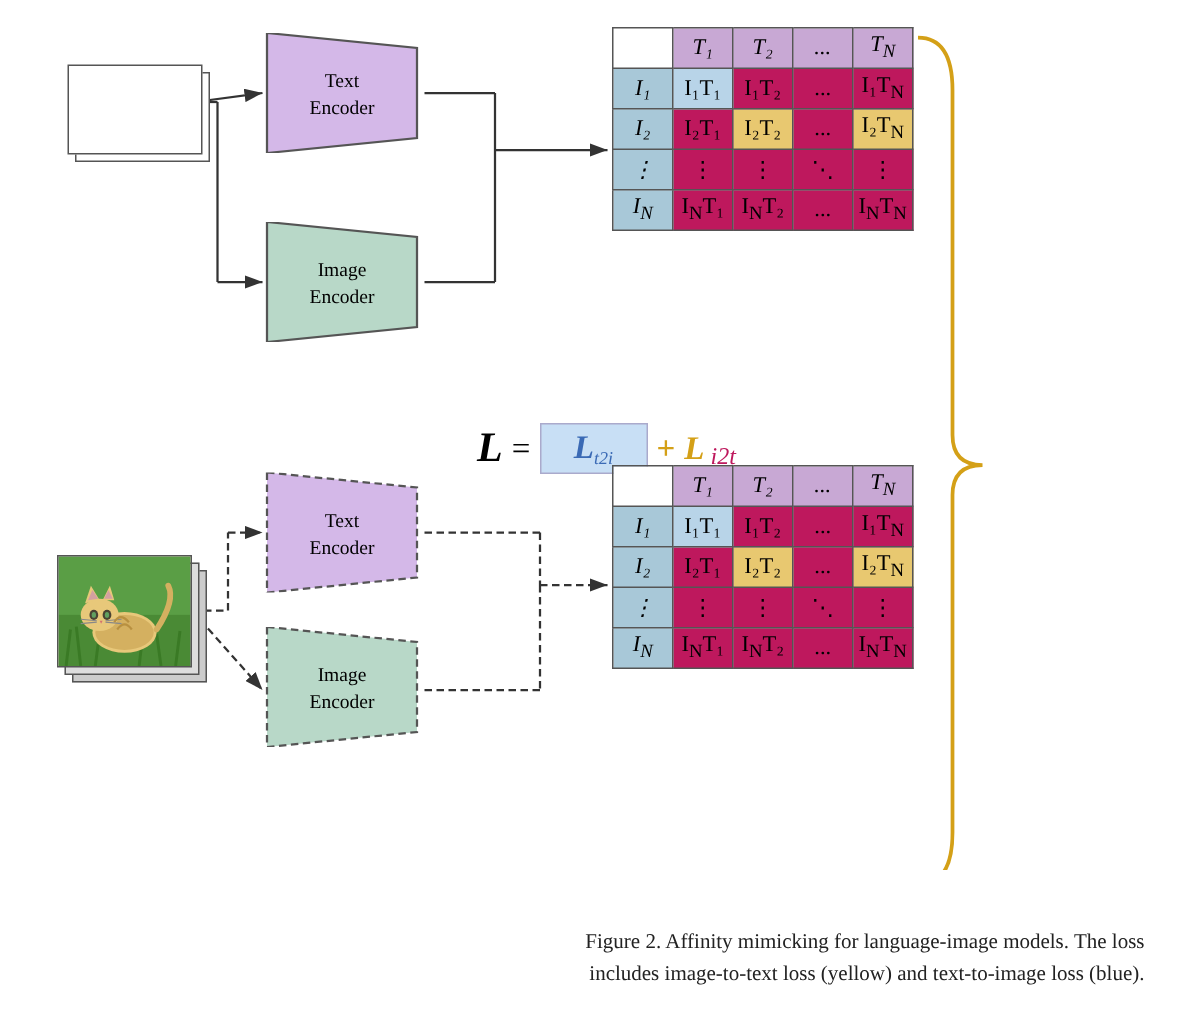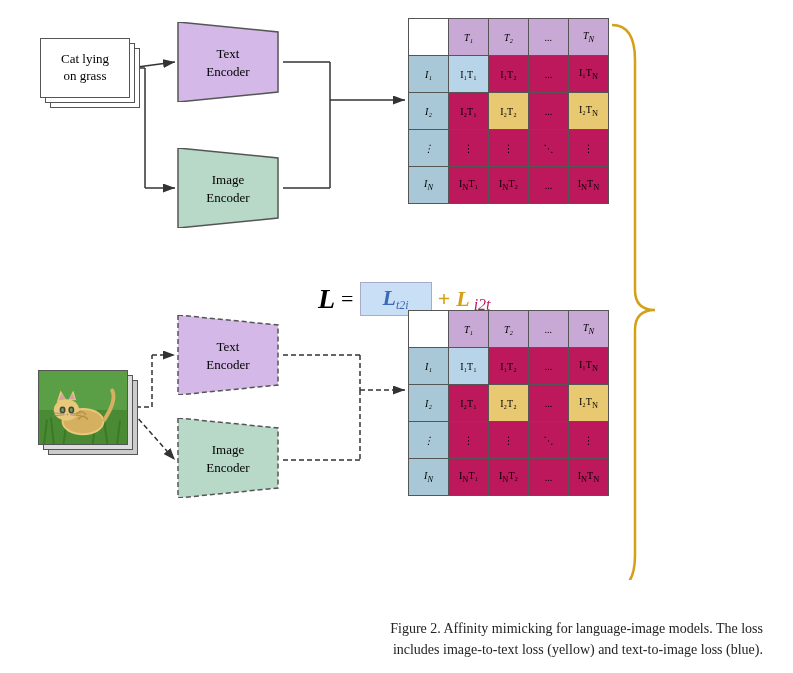--- a/index.html
+++ b/index.html
@@ -104,25 +104,25 @@
       z-index: 10;
     }
 
     .matrix-table {
       border-collapse: collapse;
       font-size: 11px;
     }
 
     .matrix-table td {
       width: 40px;
-      height: 37px;
+      height: 27px;
       border: 1px solid #555;
       text-align: center;
       vertical-align: middle;
-      font-size: 10px;
+      font-size: 15px;
     }
 
     .matrix-table .header-row td {
       background: #c8a8d4;
       font-style: italic;
     }
     .matrix-table .row-header {
       background: #a8c8d8 !important;
       font-style: italic;
     }
@@ -159,24 +159,20 @@
       pointer-events: none;
     }
   </style>
 </head>
 <body>
 
 <div class="diagram-container">
 
   <div class="text-label-box-shadow2"></div>
   <div class="text-label-box-shadow"></div>
-  <div class="text-label-box">
-    <span style="white-space:pre-line; font-size:13px;">Cat lying
-on grass</span>
-  </div>
 
   <div class="cat-image-shadow2"></div>
   <div class="cat-image-shadow"></div>
   <div class="cat-image-box">
     <svg class="cat-svg" viewBox="0 0 90 75" xmlns="http://www.w3.org/2000/svg">
 
       <rect width="90" height="75" fill="#5a9e45"></rect>
       <rect y="40" width="90" height="35" fill="#4a8a35"></rect>
 
       <line x1="5" y1="75" x2="8" y2="50" stroke="#3a7a25" stroke-width="2"></line>

